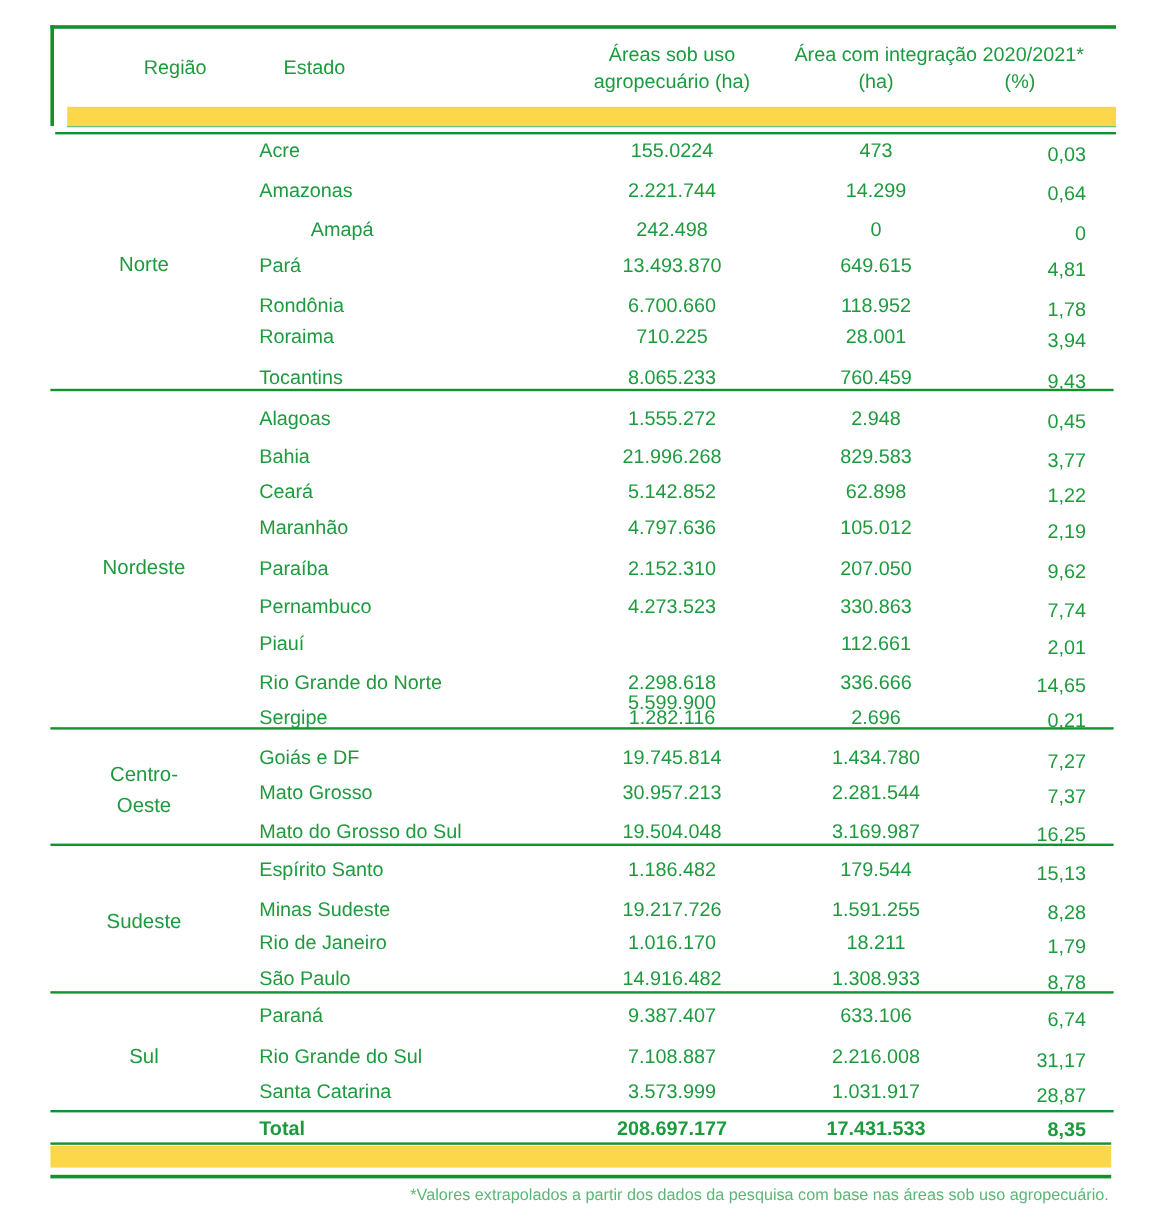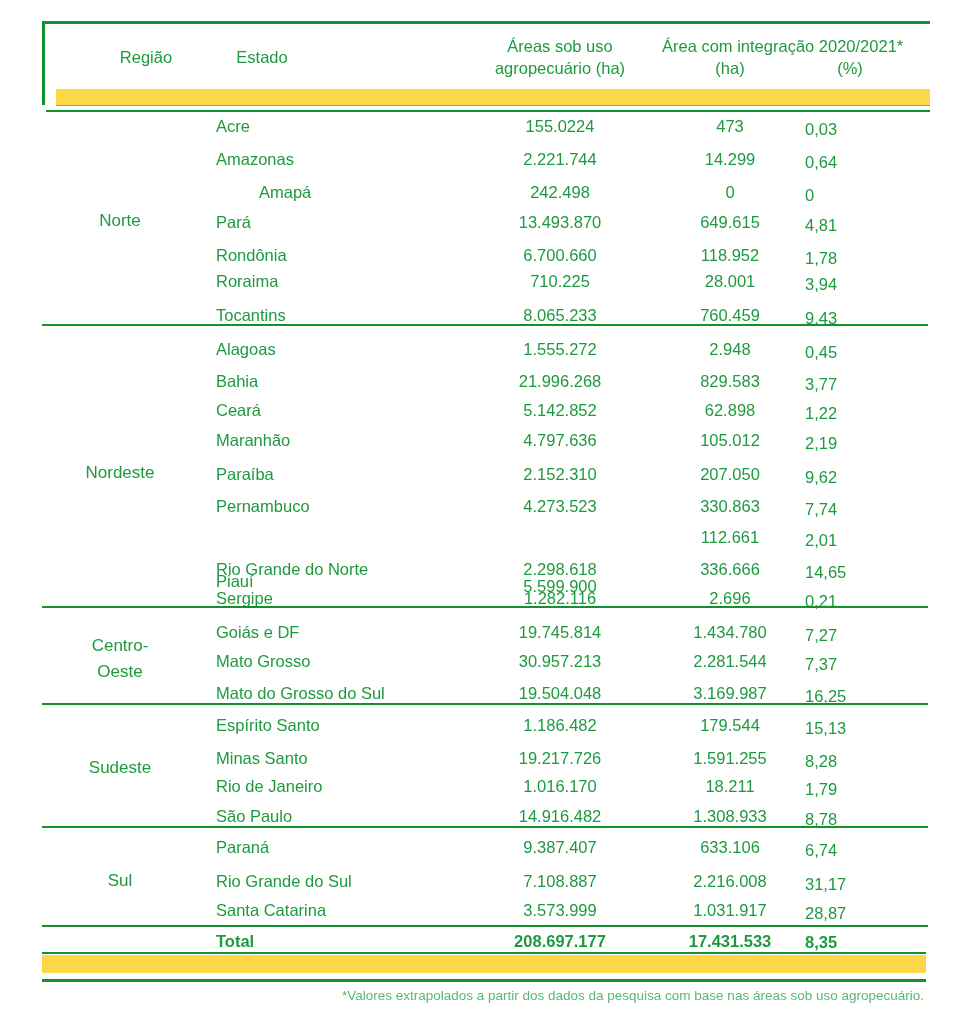--- a/index.html
+++ b/index.html
@@ -6,21 +6,21 @@
   body { width: 970px; height: 1024px; position: relative; font-family: "Liberation Sans", sans-serif; color: #1e9a3e; overflow: hidden; }
   .frame-top { position: absolute; left: 42px; top: 21px; width: 888px; height: 3px; background: #12922f; }
   .frame-left { position: absolute; left: 42px; top: 21px; width: 3px; height: 84px; background: #12922f; }
   .yellow-top { position: absolute; left: 56px; top: 89px; width: 874px; height: 16px; background: #fcd74a; border-bottom: 1px solid #6cbf7c; }
   .line { position: absolute; height: 2px; background: #12922f; }
   .hdr { position: absolute; font-size: 16.5px; line-height: 22px; text-align: center; color: #1e9a3e; }
   .cell { position: absolute; font-size: 16.5px; line-height: 20px; color: #1e9a3e; white-space: nowrap; }
   .state { left: 216px; }
   .c-area { left: 470px; width: 180px; text-align: center; }
   .c-int { left: 640px; width: 180px; text-align: center; }
-  .c-pct { left: 805px; width: 100px; text-align: left; }
+  .c-pct { left: 805px; width: 100px; text-align: right; }
   .region { position: absolute; left: 60px; width: 120px; text-align: center; font-size: 17px; line-height: 26px; color: #1e9a3e; }
   .total { font-weight: bold; }
   .yellow-bot { position: absolute; left: 42px; top: 955px; width: 884px; height: 18px; background: #fcd74a; }
   .footnote { position: absolute; right: 46px; top: 988px; font-size: 13.5px; color: #5cb575; }
 </style>
 </head>
 <body>
 
 <div>
   <div class="frame-top"></div>
@@ -115,21 +115,21 @@
         <div class="cell c-int" style="top: 464px;">207.050</div>
         <div class="cell c-pct" style="top: 467px;">9,62</div>
       </div>
       <div>
         <div class="cell state" style="top: 496px;">Pernambuco</div>
         <div class="cell c-area" style="top: 496px;">4.273.523</div>
         <div class="cell c-int" style="top: 496px;">330.863</div>
         <div class="cell c-pct" style="top: 499px;">7,74</div>
       </div>
       <div>
-        <div class="cell state" style="top: 527px; margin-top: 44px;">Piauí</div>
+        <div class="cell state" style="top: 527px;">Piauí</div>
         <div class="cell c-area" style="top: 556px; margin-top: 20px;">5.599.900</div>
         <div class="cell c-int" style="top: 527px;">112.661</div>
         <div class="cell c-pct" style="top: 530px;">2,01</div>
       </div>
       <div>
         <div class="cell state" style="top: 559px;">Rio Grande do Norte</div>
         <div class="cell c-area" style="top: 559px;">2.298.618</div>
         <div class="cell c-int" style="top: 559px;">336.666</div>
         <div class="cell c-pct" style="top: 562px;">14,65</div>
       </div>
@@ -164,21 +164,21 @@
       </div>
       <div class="line" style="left: 42px; top: 703px; width: 886px;"></div>
       <div class="region" style="top: 755px;">Sudeste</div>
       <div>
         <div class="cell state" style="top: 715px;">Espírito Santo</div>
         <div class="cell c-area" style="top: 715px;">1.186.482</div>
         <div class="cell c-int" style="top: 715px;">179.544</div>
         <div class="cell c-pct" style="top: 718px;">15,13</div>
       </div>
       <div>
-        <div class="cell state" style="top: 748px;">Minas Santo</div>
+        <div class="cell state" style="top: 748px;">Minas Sudeste</div>
         <div class="cell c-area" style="top: 748px;">19.217.726</div>
         <div class="cell c-int" style="top: 748px;">1.591.255</div>
         <div class="cell c-pct" style="top: 751px;">8,28</div>
       </div>
       <div>
         <div class="cell state" style="top: 776px;">Rio de Janeiro</div>
         <div class="cell c-area" style="top: 776px;">1.016.170</div>
         <div class="cell c-int" style="top: 776px;">18.211</div>
         <div class="cell c-pct" style="top: 779px;">1,79</div>
       </div>

